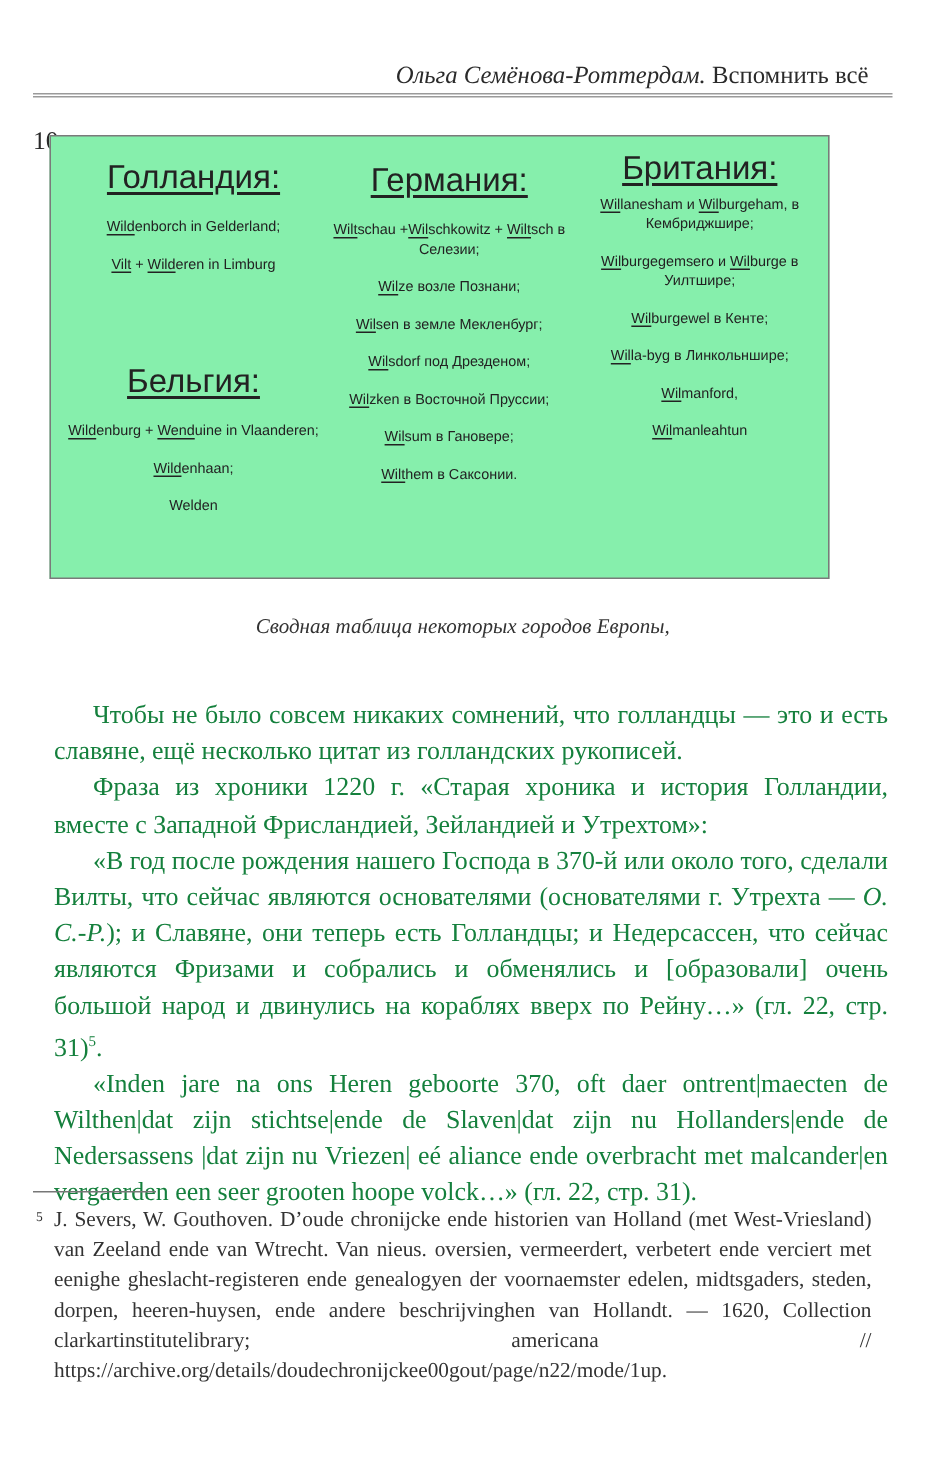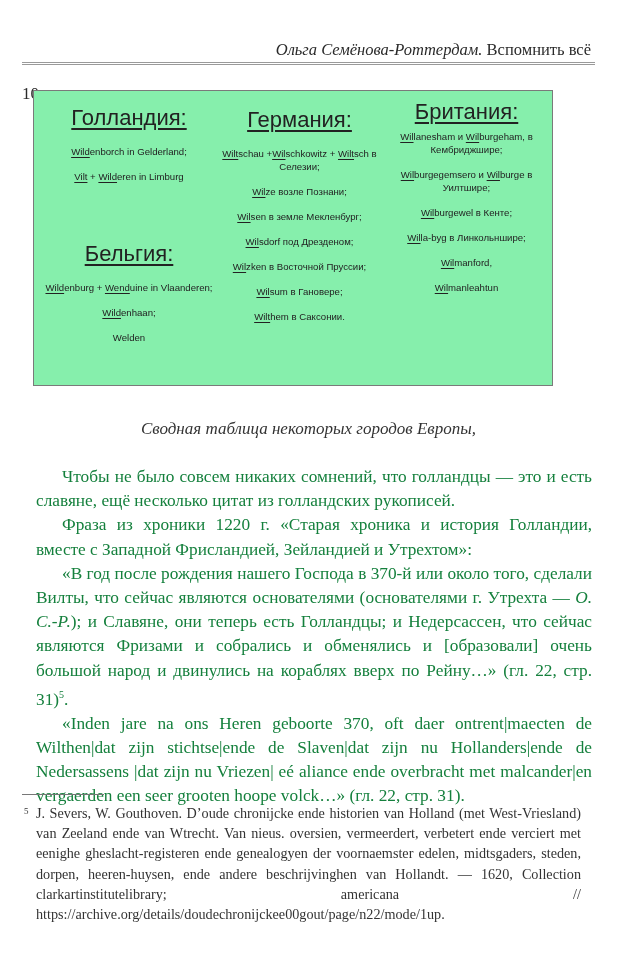--- a/index.html
+++ b/index.html
@@ -2,35 +2,35 @@
 <html><head>
 <meta charset="utf-8">
 <style>
   html, body { margin:0; padding:0; background:#ffffff; }
   body { width:617px; height:976px; position:relative; overflow:hidden; color:#2a2a2a; }
   .serif { font-family: "Liberation Serif", "DejaVu Serif", serif; }
   .sans { font-family: "Liberation Sans", "DejaVu Sans", sans-serif; }
 
   #header { position:absolute; left:22px; right:22px; top:36px; height:26px; border-bottom:3px double #9a9a9a; }
   #page-number { position:absolute; left:0; top:4px; font-size:17px;margin-top:44px; }
-  #running-title { position:absolute; right:4px; top:4px; font-size:16.5px; }
+  #running-title { position:absolute; right:16px; top:4px; font-size:16.5px; }
   #running-title .author { font-style:italic; }
 
   #figure-box { position:absolute; left:33px; top:90px; width:520px; height:296px; border:1.5px solid #7a7a7a; box-sizing:border-box; background:#86efac; }
   .col { position:absolute; text-align:center; color:#222; }
   .col-title { font-size:22px; text-decoration:underline; text-underline-offset:3px; text-decoration-thickness:2px; margin-bottom:14px; }
   .entry { font-size:9.6px; line-height:13px; margin-bottom:12px; }
   .entry u { text-underline-offset:2px; }
   #col-nl { left:10px; top:14px; width:170px; }
   #col-be { left:10px; top:150px; width:170px; }
   #col-de { left:183px; top:16px; width:165px; }
   #col-gb { left:350px; top:8px; width:165px; }
   #col-gb .col-title { margin-bottom:5px; }
 
-  #caption { position:absolute; left:60px; right:60px; top:419px; text-align:center; font-style:italic; font-size:17px; line-height:19px; color:#333; }
+  #caption { position:absolute; left:60px; right:60px; top:409px; text-align:center; font-style:italic; font-size:14px; line-height:19px; color:#333; }
 
   #body-text { position:absolute; left:36px; right:25px; top:465px; font-size:17.3px; line-height:24.2px; text-align:justify; color:#15803d; }
   #body-text p { margin:0; text-indent:26px; }
   #body-text sup { font-size:10px; }
 
   #footnote-rule { position:absolute; left:22px; top:794px; width:82px; border-top:1.5px solid #777; }
   #footnote { position:absolute; left:36px; right:36px; top:803px; font-size:14.2px; line-height:20.2px; text-align:justify; color:#333; }
   #footnote-mark { position:absolute; left:-12px; top:-2px; font-size:9px; }
 </style>
 </head>

